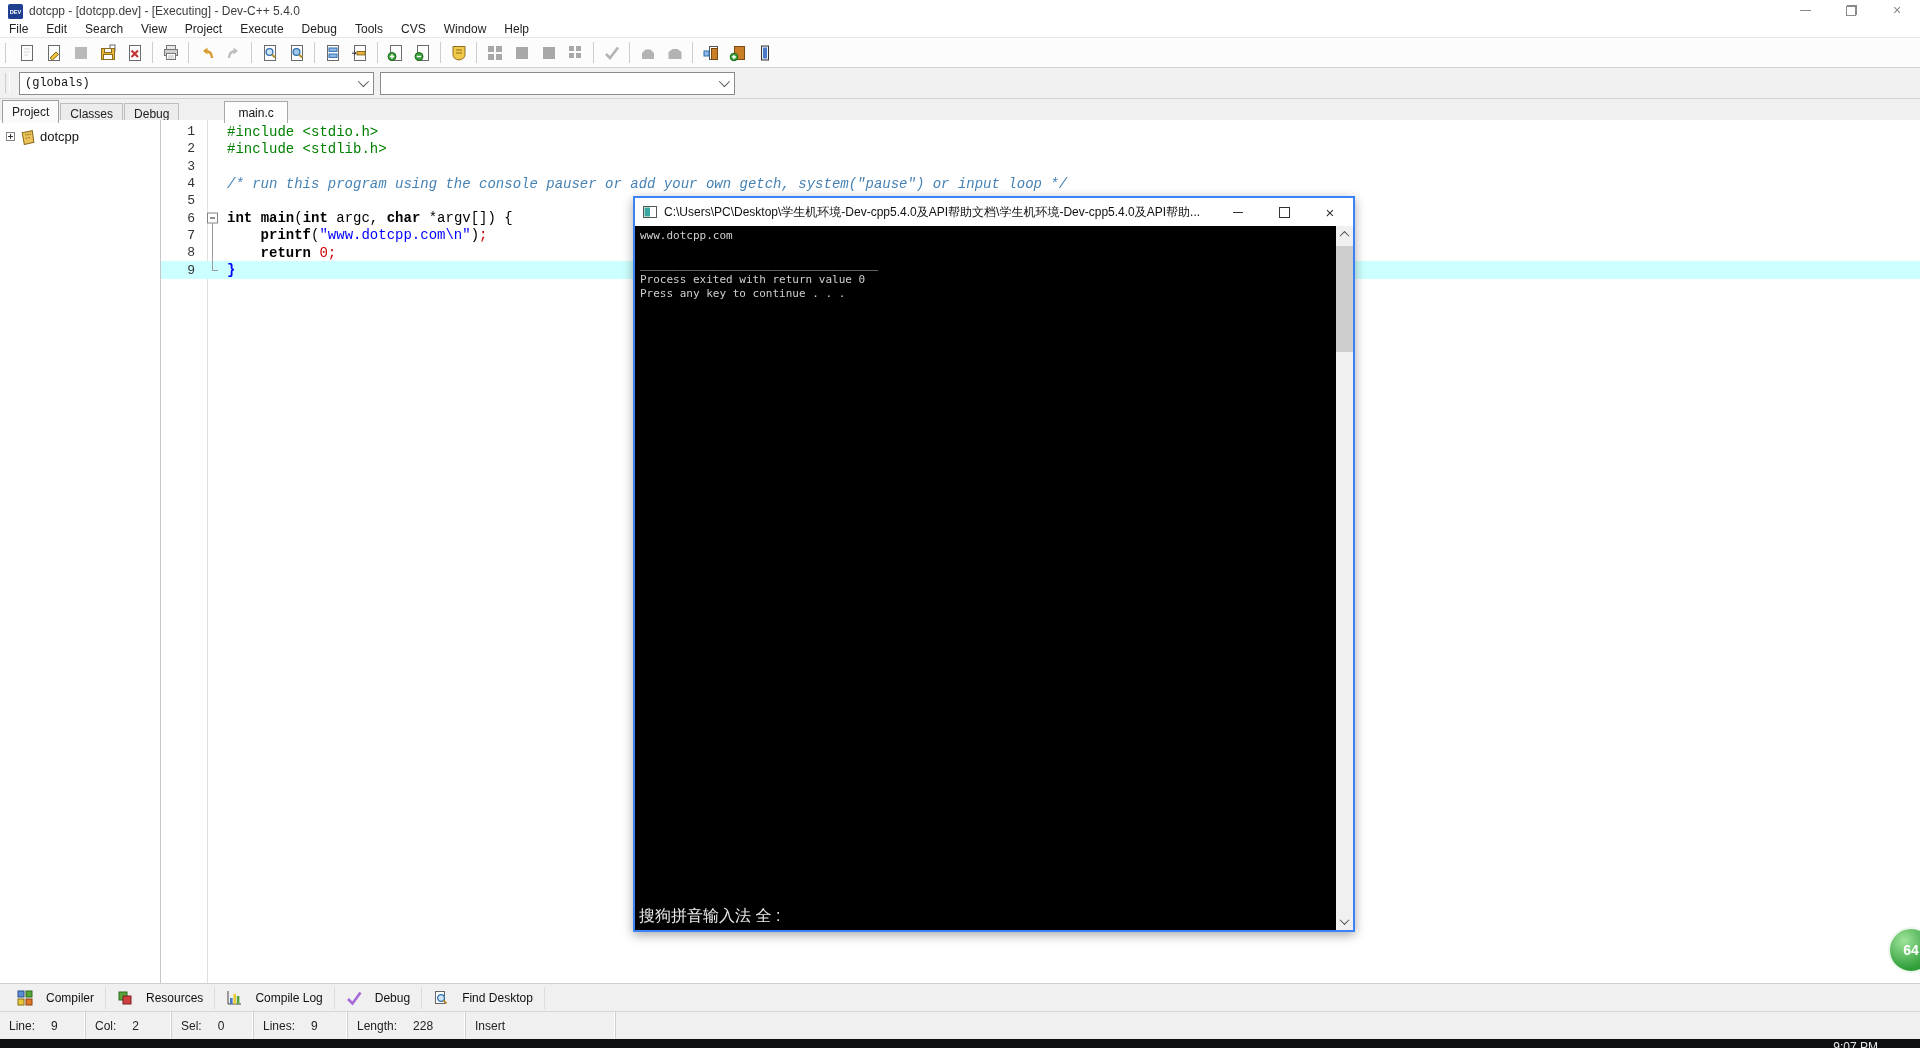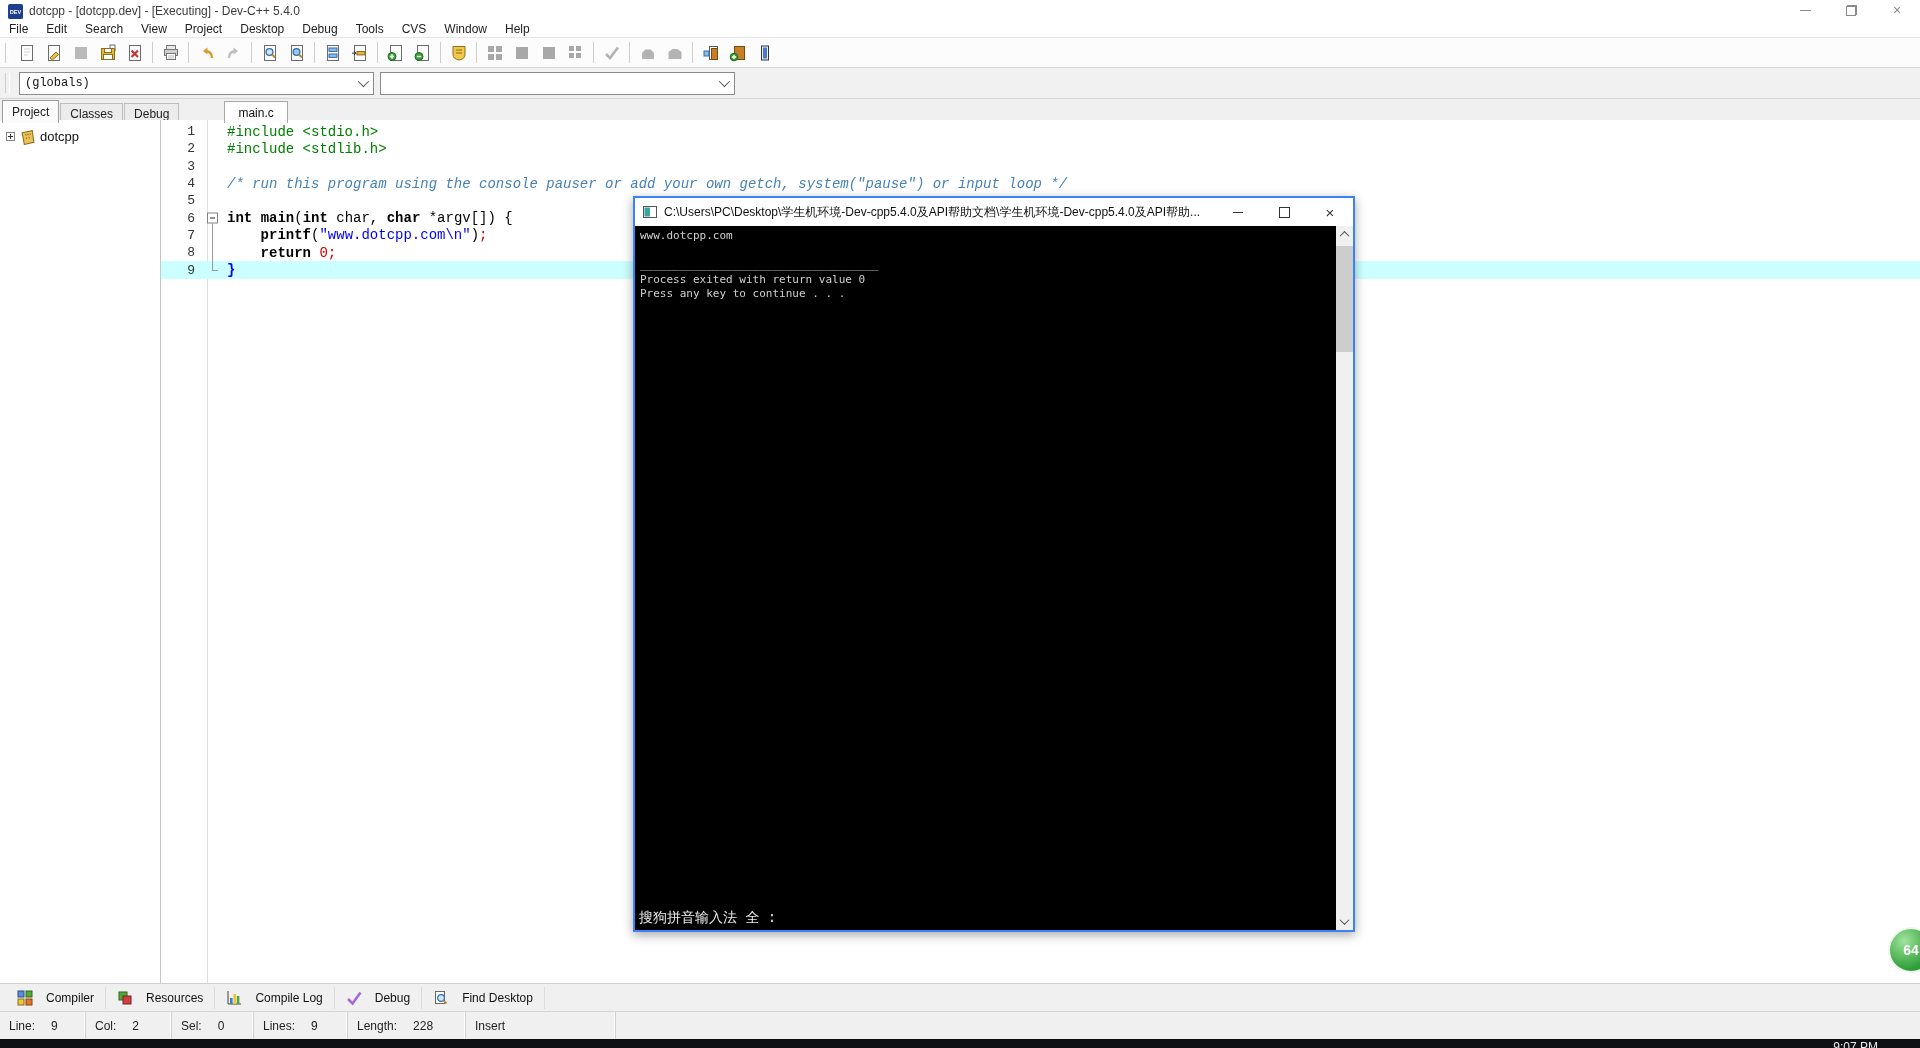--- a/index.html
+++ b/index.html
@@ -78,21 +78,21 @@
            background:#000;box-shadow:0 3px 10px rgba(0,0,0,.35);display:flex;flex-direction:column;z-index:5;box-sizing:border-box;}
   .console-titlebar{height:28px;flex:0 0 auto;background:#fff;display:flex;align-items:center;padding-left:7px;}
   .console-title{font-size:12px;color:#111;white-space:nowrap;overflow:hidden;max-width:560px;margin-left:6px;}
   .console-controls{margin-left:auto;display:flex;height:100%;}
   .console-ctl{width:46px;height:100%;display:flex;align-items:center;justify-content:center;background:transparent;border:0;padding:0;color:#222;}
   .cmin{width:10px;height:1px;background:#333;}
   .cmax{width:9px;height:9px;border:1px solid #333;}
   .cclose{font-size:15px;color:#333;line-height:1;}
   .console-body{flex:1;position:relative;font:11px "DejaVu Sans Mono",monospace;color:#cfcfcf;overflow:hidden;}
   .console-lines{position:absolute;top:3px;left:5px;line-height:14.6px;white-space:pre;}
-  .console-ime{position:absolute;left:4px;bottom:3px;font-size:14px;color:#eaeaea;font-family:Liberation Mono, monospace;}
+  .console-ime{position:absolute;left:4px;bottom:3px;font-size:16px;color:#eaeaea;font-family:Liberation Sans, sans-serif;}
   .console-scrollbar{position:absolute;top:0;right:0;bottom:0;width:17px;background:#f0f0f0;display:flex;flex-direction:column;align-items:center;}
   .sb-btn{width:17px;height:17px;display:flex;align-items:center;justify-content:center;background:#f0f0f0;border:0;padding:0;}
   .sb-chev-up{width:6px;height:6px;border-left:1.6px solid #505050;border-top:1.6px solid #505050;transform:rotate(45deg) translate(1px,1px);}
   .sb-chev-down{width:6px;height:6px;border-right:1.6px solid #505050;border-bottom:1.6px solid #505050;transform:rotate(45deg) translate(-1px,-1px);}
   .sb-thumb{width:17px;height:106px;background:#cdcdcd;margin-top:3px;}
   .sb-space{flex:1;}
 
   
   .bottom-tabs{position:absolute;left:0;right:0;bottom:36px;height:28px;background:#f0f0f0;
                border-top:1px solid #cfcfcf;display:flex;align-items:center;padding-left:6px;}
@@ -143,21 +143,21 @@
         </button>
     </div>
   </div>
 
   <div class="menubar">
       <span class="menu-item">File</span>
       <span class="menu-item">Edit</span>
       <span class="menu-item">Search</span>
       <span class="menu-item">View</span>
       <span class="menu-item">Project</span>
-      <span class="menu-item">Desktop</span>
+      <span class="menu-item">Execute</span>
       <span class="menu-item">Debug</span>
       <span class="menu-item">Tools</span>
       <span class="menu-item">CVS</span>
       <span class="menu-item">Window</span>
       <span class="menu-item">Help</span>
     </div>
 
   <div class="toolbar">
       <span class="tb-grip"></span>
       <button class="tb-btn">
@@ -455,21 +455,21 @@
             <span class="code"></span>
           </div>
           <div class="code-row">
             <span class="ln">6</span>
             <span class="fold">
               <span class="fold-vline half-bottom"></span>
               <span class="fold-box">
                 <span class="fold-minus"></span>
               </span>
             </span>
-            <span class="code"><span class="c-kw">int</span><span class="c-pl"> </span><span class="c-fn">main</span><span class="c-pl">(</span><span class="c-kw">int</span><span class="c-pl"> char, </span><span class="c-kw">char</span><span class="c-pl"> *argv[]) {</span></span>
+            <span class="code"><span class="c-kw">int</span><span class="c-pl"> </span><span class="c-fn">main</span><span class="c-pl">(</span><span class="c-kw">int</span><span class="c-pl"> argc, </span><span class="c-kw">char</span><span class="c-pl"> *argv[]) {</span></span>
           </div>
           <div class="code-row">
             <span class="ln">7</span>
             <span class="fold">
               <span class="fold-vline"></span>
             </span>
             <span class="code"><span class="c-pl">    </span><span class="c-fn">printf</span><span class="c-pl">(</span><span class="c-str">"www.dotcpp.com\n"</span><span class="c-pl">)</span><span class="c-sym">;</span></span>
           </div>
           <div class="code-row">
             <span class="ln">8</span>

